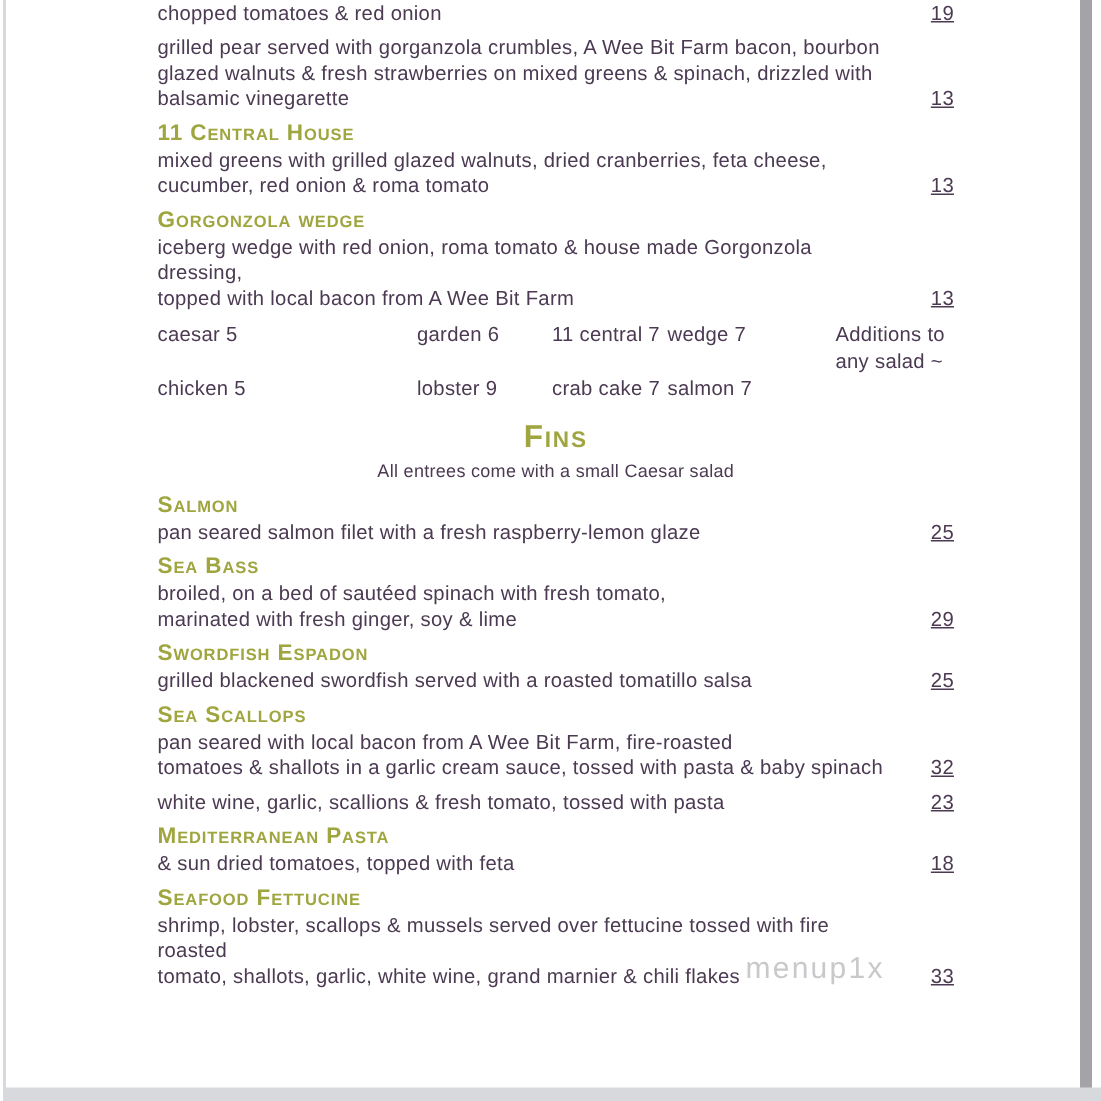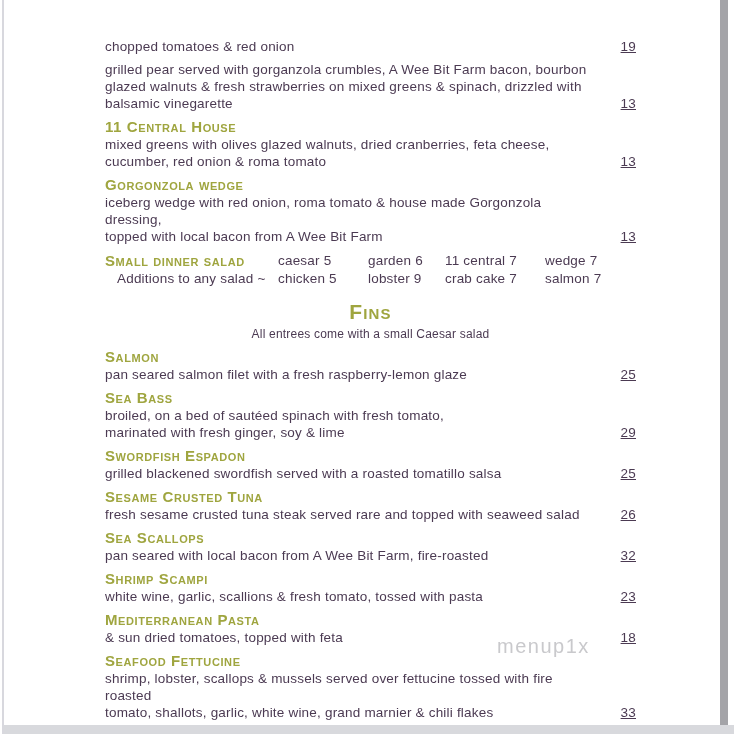--- a/index.html
+++ b/index.html
@@ -21,21 +21,21 @@
   }
   .item { margin-top:6px; }
   .item-name {
     font-variant:small-caps; font-weight:bold; font-size:15px; line-height:18px;
     color:#9fa53f; letter-spacing:0.6px;
   }
   .item-body { display:flex; align-items:flex-end; }
   .desc { flex:1; }
   .price { width:40px; text-align:right; flex:none;text-decoration:underline; }
 
-  .partial-item { display:flex; align-items:flex-end;margin-top:38px; }
+  .partial-item { display:flex; align-items:flex-end; }
   .partial-item .desc { flex:1; }
 
   .sds { margin-top:7px; display:grid; grid-template-columns:173px 90px 77px 100px 1fr; }
   .sds-heading {
     font-variant:small-caps; font-weight:bold; font-size:15px; line-height:18px;
     color:#9fa53f; letter-spacing:0.6px;
   }
   .sds-cell { line-height:18px; }
   .sds-row2-label { padding-left:12px; }
 
@@ -75,40 +75,39 @@
         <div class="desc-line">balsamic vinegarette</div>
       </div>
       <div class="price">13</div>
     </div>
   </div>
 
   <div class="item">
     <div class="item-name">11 Central House</div>
     <div class="item-body">
       <div class="desc">
-        <div class="desc-line">mixed greens with olives glazed walnuts, dried cranberries, feta cheese,</div>
+        <div class="desc-line">mixed greens with grilled glazed walnuts, dried cranberries, feta cheese,</div>
         <div class="desc-line">cucumber, red onion &amp; roma tomato</div>
       </div>
       <div class="price">13</div>
     </div>
   </div>
 
   <div class="item">
     <div class="item-name">Gorgonzola wedge</div>
     <div class="item-body">
       <div class="desc">
         <div class="desc-line">iceberg wedge with red onion, roma tomato &amp; house made Gorgonzola dressing,</div>
         <div class="desc-line">topped with local bacon from A Wee Bit Farm</div>
       </div>
       <div class="price">13</div>
     </div>
   </div>
 
   <div class="sds">
-    <div class="sds-heading">Small dinner salad</div>
     <div class="sds-cell">caesar 5</div>
     <div class="sds-cell">garden 6</div>
     <div class="sds-cell">11 central 7</div>
     <div class="sds-cell">wedge 7</div>
     <div class="sds-cell sds-row2-label">Additions to any salad ~</div>
     <div class="sds-cell">chicken 5</div>
     <div class="sds-cell">lobster 9</div>
     <div class="sds-cell">crab cake 7</div>
     <div class="sds-cell">salmon 7</div>
   </div>
@@ -142,42 +141,33 @@
   <div class="item">
     <div class="item-name">Swordfish Espadon</div>
     <div class="item-body">
       <div class="desc">
         <div class="desc-line">grilled blackened swordfish served with a roasted tomatillo salsa</div>
       </div>
       <div class="price">25</div>
     </div>
   </div>
 
-  <div class="item">
-    <div class="item-name">Sesame Crusted Tuna</div>
-    <div class="item-body">
-      <div class="desc">
-        <div class="desc-line">fresh sesame crusted tuna steak served rare and topped with seaweed salad</div>
-      </div>
-      <div class="price">26</div>
-    </div>
-  </div>
 
   <div class="item">
     <div class="item-name">Sea Scallops</div>
     <div class="item-body">
       <div class="desc">
         <div class="desc-line">pan seared with local bacon from A Wee Bit Farm, fire-roasted</div>
+        <div class="desc-line">tomatoes &amp; shallots in a garlic cream sauce, tossed with pasta &amp; baby spinach</div>
       </div>
       <div class="price">32</div>
     </div>
   </div>
 
   <div class="item">
-    <div class="item-name">Shrimp Scampi</div>
     <div class="item-body">
       <div class="desc">
         <div class="desc-line">white wine, garlic, scallions &amp; fresh tomato, tossed with pasta</div>
       </div>
       <div class="price">23</div>
     </div>
   </div>
 
   <div class="item">
     <div class="item-name">Mediterranean Pasta</div>

